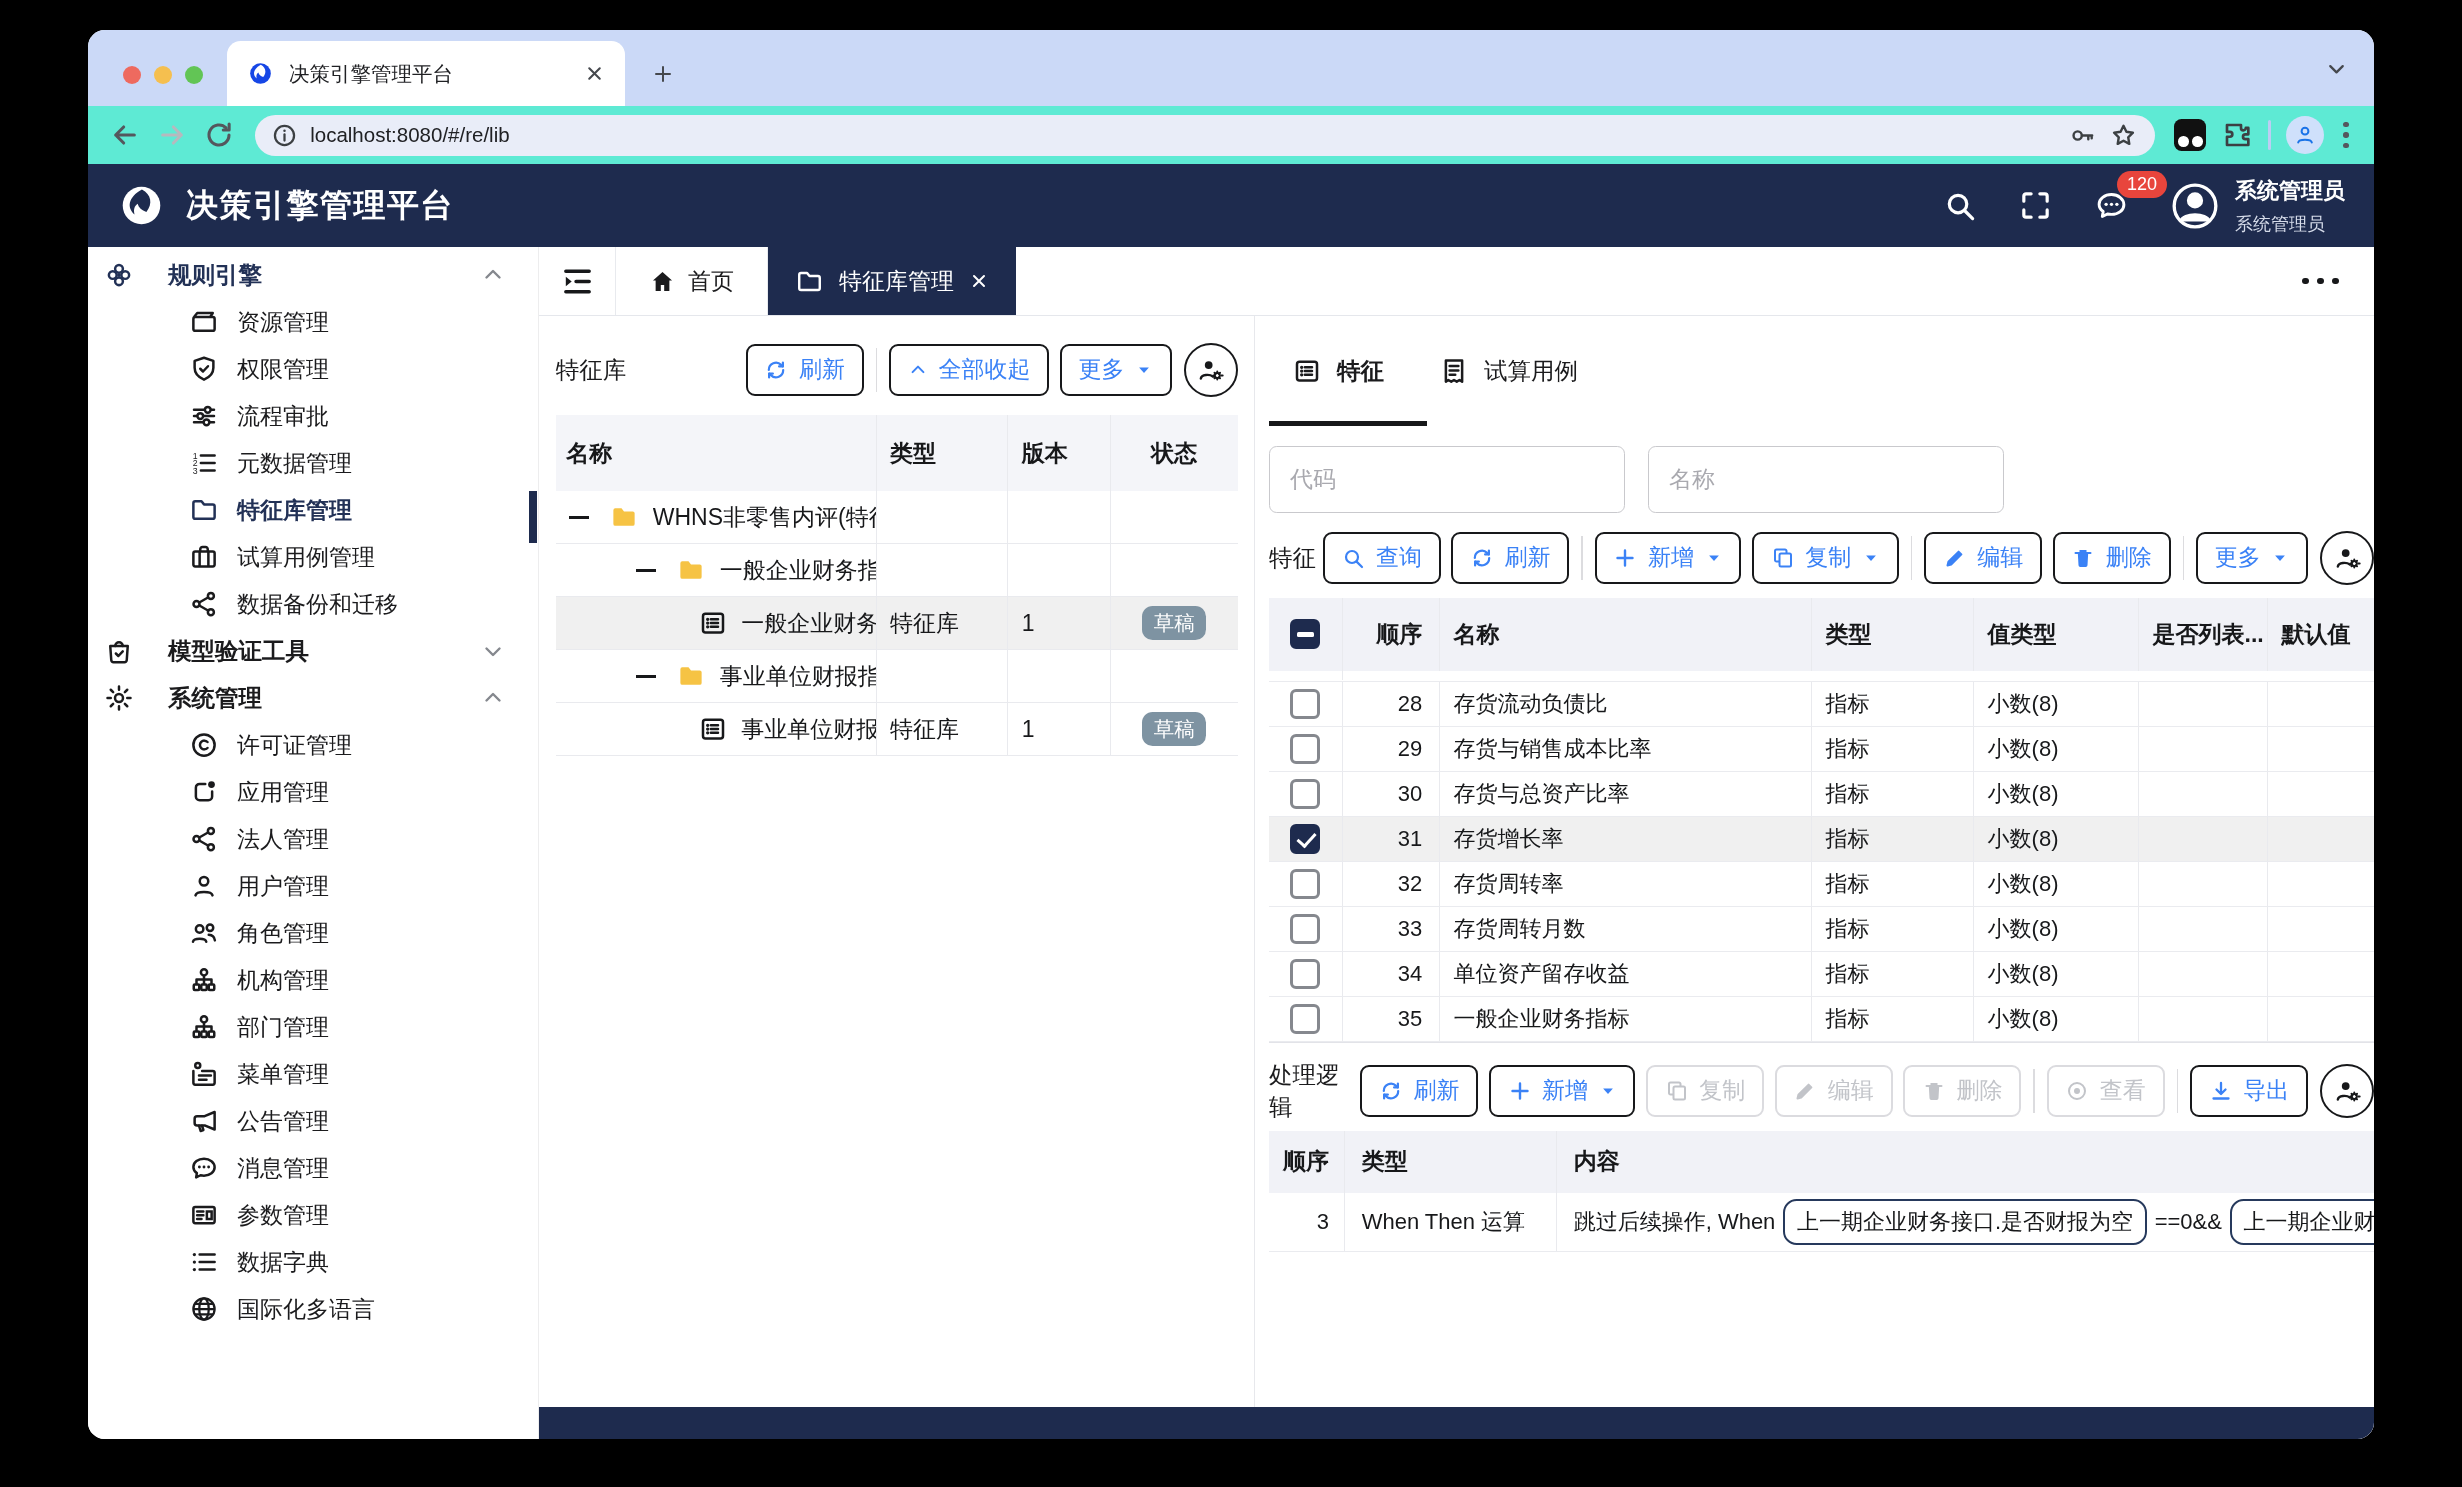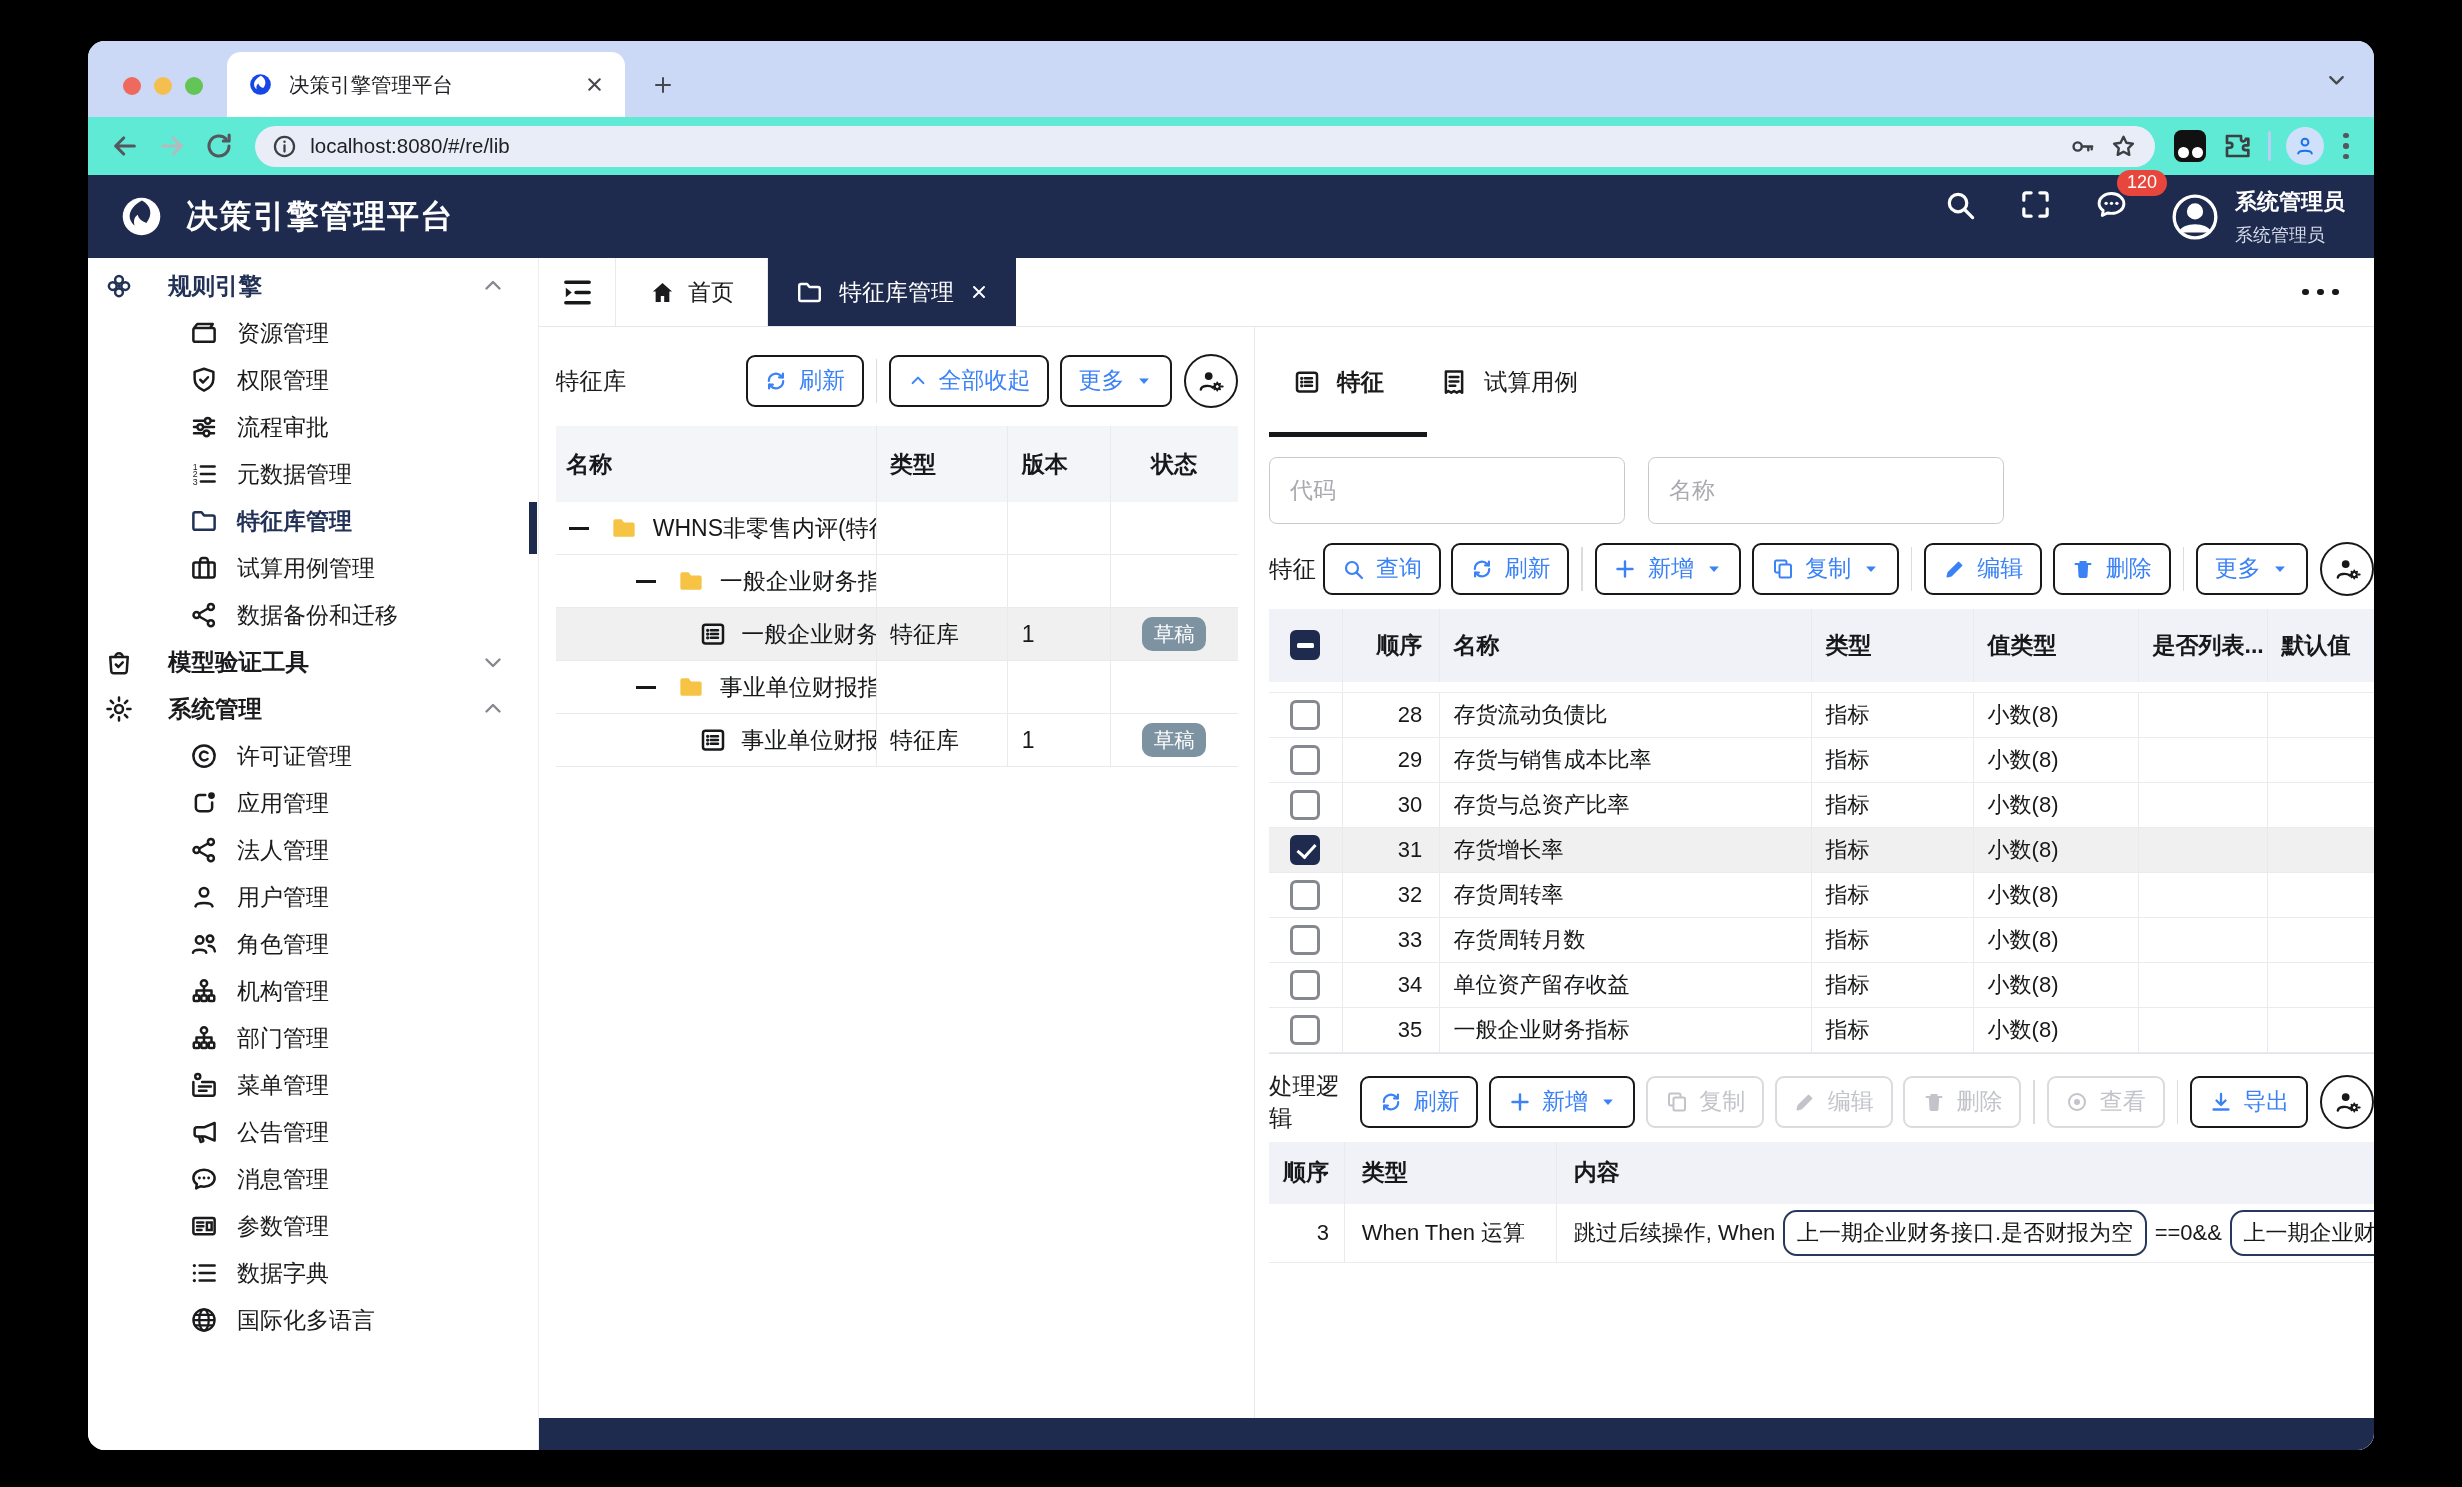--- a/index.html
+++ b/index.html
@@ -1,18 +1,18 @@
 <!DOCTYPE html>
 <html style="font-size:12px"><head>
 <meta charset="utf-8">
 <style>
   html,body{margin:0;padding:0;}
   body{width:2462px;height:1487px;background:#000;position:relative;overflow:hidden;
        font-family:"Liberation Sans",sans-serif;color:#17181a;}
-  .window{position:absolute;left:88px;top:41px;width:2286px;height:1409px;border-radius:16.7px;
+  .window{position:absolute;left:88px;top:30px;width:2286px;height:1409px;border-radius:16.7px;
           overflow:hidden;background:#fff;display:flex;flex-direction:column;}
   
   .tabstrip{height:76px;background:#cbd9f7;position:relative;flex:none;display:flex;align-items:flex-end;}
   .lights{position:absolute;left:35px;top:36px;display:flex;gap:13px;}
   .light{width:18px;height:18px;border-radius:50%;}
   .l-red{background:#ee6a5f}.l-yellow{background:#f5bf4f}.l-green{background:#62c555}
   .btab{margin-left:139px;width:358px;height:65px;background:#fff;border-radius:13.6px 13.6px 0 0;
         display:flex;align-items:center;padding:0 20px;gap:15px;}
   .btab-title{font-size:20.5px;color:#202124;flex:1;white-space:nowrap;overflow:hidden;}
   .newtab{height:65px;display:flex;align-items:center;margin-left:26px;color:#45484d;}
@@ -28,21 +28,21 @@
   .ext-dark i{position:absolute;bottom:4.5px;width:10.6px;height:10.6px;border-radius:50%;background:#fff;}
   .ext-dark i:first-child{left:3.8px}.ext-dark i:last-child{right:3.8px}
   .tsep{width:2.3px;height:30px;background:#bccdf3;border-radius:1.5px;}
   .bavatar{width:38px;height:38px;border-radius:50%;background:#cfe0fb;color:#1a73e8;
            display:flex;align-items:center;justify-content:center;flex:none;}
   .kebab{display:flex;flex-direction:column;gap:5.3px;padding:0 4.5px;}
   .kebab i{width:5.3px;height:5.3px;border-radius:50%;background:#54575d;}
   
   .appnav{height:83px;background:#1e2b4e;display:flex;align-items:center;padding:0 29px;flex:none;color:#fff;}
   .app-title{font-size:32px;font-weight:bold;margin-left:20px;letter-spacing:1.5px;white-space:nowrap;}
-  .nav-right{margin-left:auto;display:flex;gap:41px;}
+  .nav-right{margin-left:auto;display:flex;align-items:center;gap:41px;}
   .nico{width:35px;height:35px;color:#fff;flex:none;}
   .chatwrap{position:relative;}
   .nbadge{position:absolute;top:-16.7px;left:23px;background:#e8453c;color:#fff;font-size:18px;
           border-radius:15px;padding:2.3px 10px;line-height:1.2;}
   .userblk{display:flex;align-items:center;gap:15px;}
   .uname{font-size:22px;font-weight:bold;}
   .urole{font-size:18px;color:#d6dcea;margin-top:6px;}
   
   .appbody{flex:1;display:flex;min-height:0;}
   .sidebar{width:450px;flex:none;position:relative;border-right:1.5px solid #ededee;overflow:hidden;

